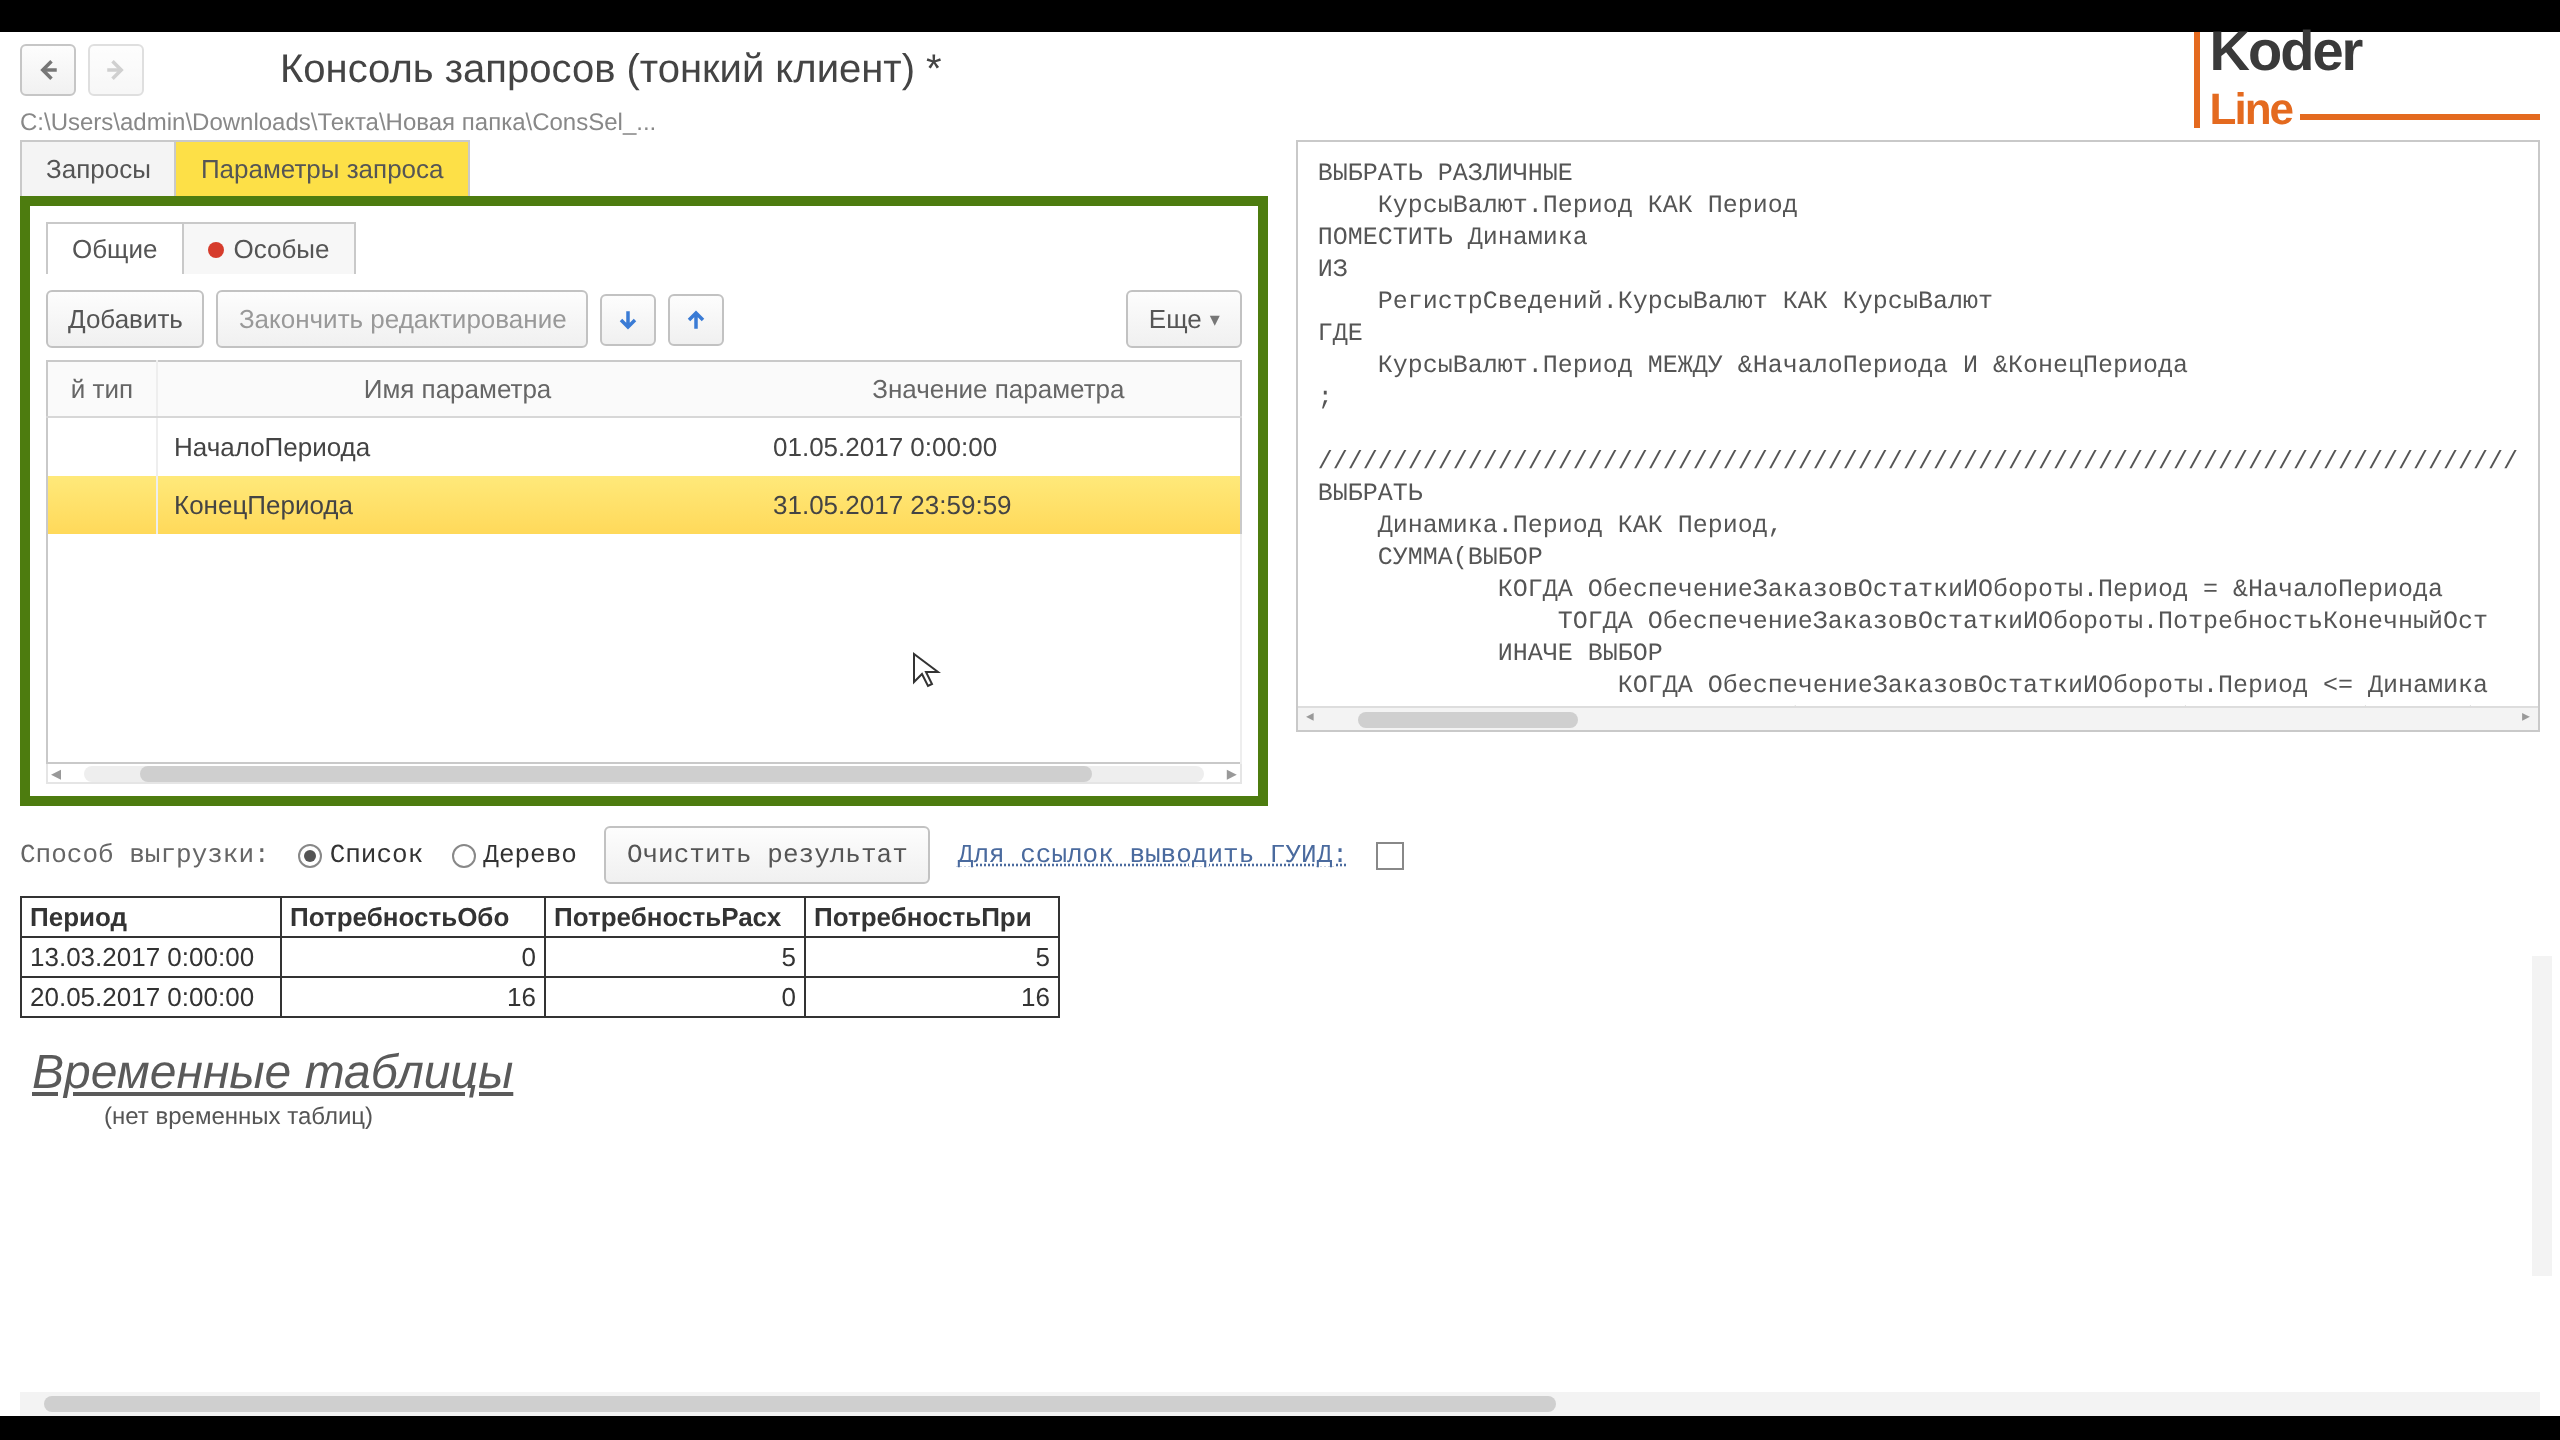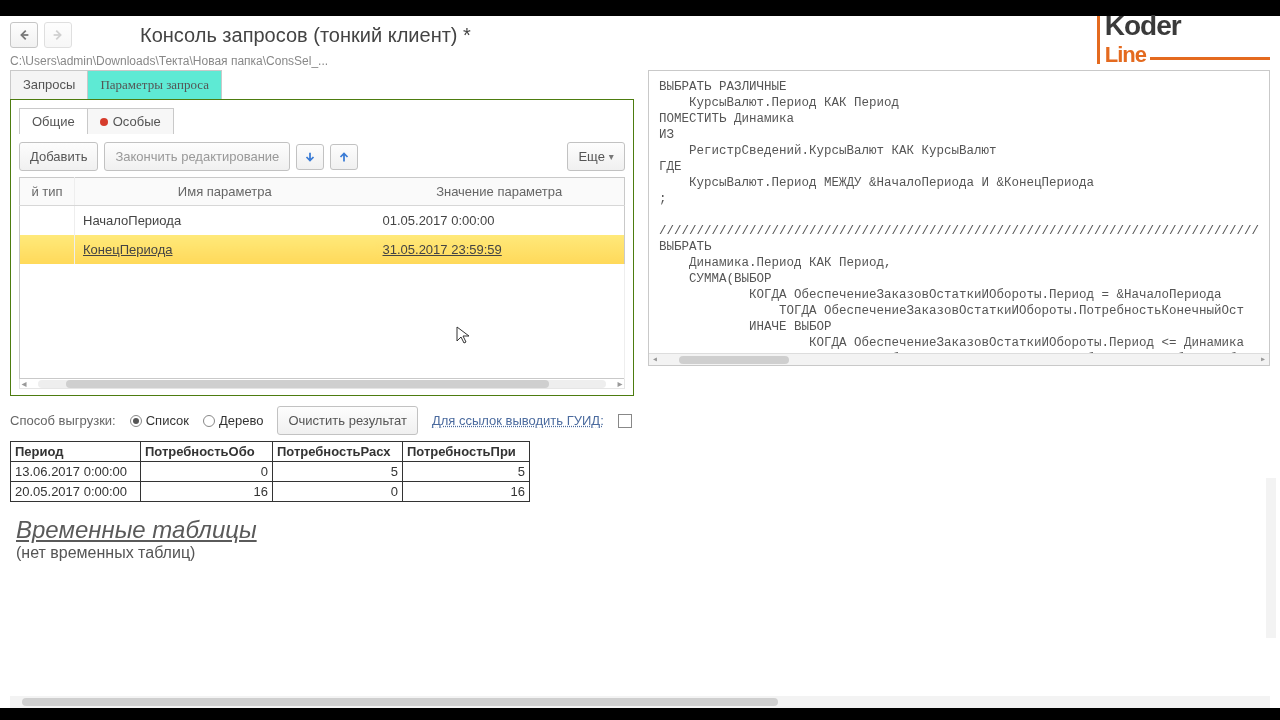--- a/index.html
+++ b/index.html
@@ -17,71 +17,71 @@
   .logo .line { font-size:22px; color:#e46a1f; font-weight:600; letter-spacing:-1px;}
   .logo .pipe { display:inline-block; width:3px; height:48px; background:#e46a1f; position:absolute; left:-8px; top:6px;}
   .path { padding:6px 10px 2px 10px; color:#888; font-size:12px;}
   .workarea { display:flex; gap:14px; padding:0 10px; }
   .left-pane { width:645px; }
   .right-pane { flex:1; }
   
   .tabs { display:flex; }
   .tab { padding:6px 12px; border:1px solid #c9c9c9; background:#f4f4f4; color:#555; cursor:pointer; border-bottom:none; }
   .tab + .tab { border-left:none; }
-  .tab.active { background:#5eead4;font-family:Liberation Serif, serif; }
-  .pane-border { border:1px solid #4d7c0f; padding:8px 8px 6px 8px; }
+  .tab.active { background:#fde047; }
+  .pane-border { border:5px solid #4d7c0f; padding:8px 8px 6px 8px; }
   
   .inner-tabs { display:flex; margin-bottom:8px;}
   .inner-tab { padding:5px 12px; border:1px solid #c9c9c9; background:#f7f7f7; color:#555; cursor:pointer; border-bottom:none; display:flex; align-items:center; gap:5px;}
   .inner-tab.active { background:#fff; }
   .inner-tab + .inner-tab { border-left:none;}
   .red-dot{ width:8px;height:8px;border-radius:50%;background:#d63c2c; display:inline-block;}
   
   .params-toolbar { display:flex; align-items:center; gap:6px;}
   .tb-btn { padding:6px 10px; border:1px solid #c2c2c2; background:linear-gradient(#fdfdfd,#f0f0f0); border-radius:3px; color:#555; cursor:pointer; display:flex; align-items:center; gap:4px;}
   .tb-btn.icon{ padding:5px 6px;}
   .tb-btn svg{width:14px;height:14px;}
   .spacer{flex:1;}
   .caret{ font-size:10px; color:#777;}
   
   .param-table { border:1px solid #c9c9c9; margin-top:6px; width:100%; border-collapse:collapse; }
   .param-table th { text-align:center; font-weight:normal; color:#666; padding:6px 8px; border-bottom:1px solid #d7d7d7; background:#fafafa;}
   .param-table td { padding:7px 8px; color:#444;}
   .param-table th:first-child, .param-table td:first-child{ width:55px; border-right:1px solid #eee;}
   .param-table th:nth-child(2), .param-table td:nth-child(2){ width:300px;}
-  .row-selected td{ background:linear-gradient(#ffe97a,#ffd95a);text-decoration:underline; }
+  .row-selected td{ background:linear-gradient(#ffe97a,#ffd95a); }
   .scroll-fake { height:10px; background:#fff; border:1px solid #e5e5e5; border-top:none; display:flex; align-items:center;}
   .scroll-fake .track{ flex:1; height:8px; background:#eee; margin:0 10px; border-radius:4px; position:relative;}
   .scroll-fake .thumb{ position:absolute; left:5%; width:85%; height:8px; background:#cfcfcf; border-radius:4px;}
   .scroll-fake .arrow{ width:8px; color:#999; font-size:10px; text-align:center;}
   .cursor-arrow{ position:absolute; left:455px; top:325px; pointer-events:none;}
   
   .code-pane{ border:1px solid #c9c9c9; height:296px; padding:8px 10px; font-family:"Courier New",monospace; font-size:12.5px; color:#555; white-space:pre; overflow:hidden; position:relative; line-height:16px;}
   .code-pane .hscroll{ position:absolute; bottom:0; left:0; right:0; height:12px; background:#f3f3f3; border-top:1px solid #ddd; display:flex; align-items:center;}
   .code-pane .hscroll .thumb{ width:110px; height:8px; background:#cfcfcf; border-radius:4px; margin-left:18px;}
   .code-pane .hscroll .arrow{ width:12px; text-align:center; color:#999; font-size:10px;}
   .code-pane .hscroll .sp{flex:1;}
   
-  .bottom-controls{ display:flex; align-items:center; gap:14px; padding:10px 10px 6px 10px;}
+  .bottom-controls{ display:flex; align-items:center; gap:14px; padding:10px 10px 6px 10px;font-family:Liberation Mono, monospace;}
   .bottom-controls .lbl{ color:#666;}
   .radio{ display:inline-flex; align-items:center; gap:4px; cursor:pointer;}
   .radio .r{ width:12px;height:12px;border:1px solid #888;border-radius:50%; display:inline-flex;align-items:center;justify-content:center;}
   .radio .r.checked::after{content:""; width:6px;height:6px;background:#555;border-radius:50%;}
   .linklike{ color:#4a6a9e; text-decoration:underline dotted; cursor:pointer;}
   .checkbox{ width:14px;height:14px;border:1px solid #888; display:inline-block; vertical-align:middle;}
   .time-info{ margin-left:auto; color:#777; padding-right:210px;}
   
   .result-wrap{ padding:0 10px;}
   .result-table{ border-collapse:collapse; }
   .result-table th{ border:1px solid #333; background:#fff; font-weight:bold; padding:2px 4px; text-align:left; font-size:13px;}
   .result-table td{ border:1px solid #333; padding:2px 4px; font-size:13px;}
   .result-table td.num{ text-align:right;}
   .col0{width:130px;} .col1{width:132px;} .col2{width:130px;} .col3{width:127px;}
   .temp-title{ font-size:24px; font-style:italic; text-decoration:underline; color:#5a5a5a; padding:14px 10px 0 16px;}
-  .temp-sub{ font-size:16px; color:#555; padding:0 10px 0 16px;}
+  .temp-sub{ font-size:12px; color:#555; padding:0 10px 0 16px;margin-left:36px;}
   .bottom-hscroll{ position:absolute; bottom:12px; left:10px; right:10px; height:12px; background:#f3f3f3; display:flex; align-items:center;}
   .bottom-hscroll .thumb{ height:8px; background:#cfcfcf; border-radius:4px; margin-left:12px;}
   .bottom-black{ position:absolute; bottom:0; left:0; right:0; height:12px; background:#000;}
   .right-vscroll{ position:absolute; right:4px; top:478px; width:10px; height:160px; background:#f3f3f3;}
   .param-body{ height:100px;}
 </style>
 </head>
 <body>
 <div class="canvas">
 
@@ -229,21 +229,21 @@
     <thead>
           <tr>
       <th class="col0">Период</th>
       <th class="col1" style="overflow:hidden;"><span>ПотребностьОбо</span></th>
       <th class="col2" style="overflow:hidden;"><span>ПотребностьРасх</span></th>
       <th class="col3" style="overflow:hidden;"><span>ПотребностьПри</span></th>
     </tr>
         </thead>
     <tbody>
       <tr>
-        <td>13.06.2017 0:00:00</td>
+        <td>13.03.2017 0:00:00</td>
             <td class="num">0</td>
             <td class="num">5</td>
             <td class="num">5</td>
       </tr>
       <tr>
         <td>20.05.2017 0:00:00</td>
             <td class="num">16</td>
             <td class="num">0</td>
             <td class="num">16</td>
       </tr>

